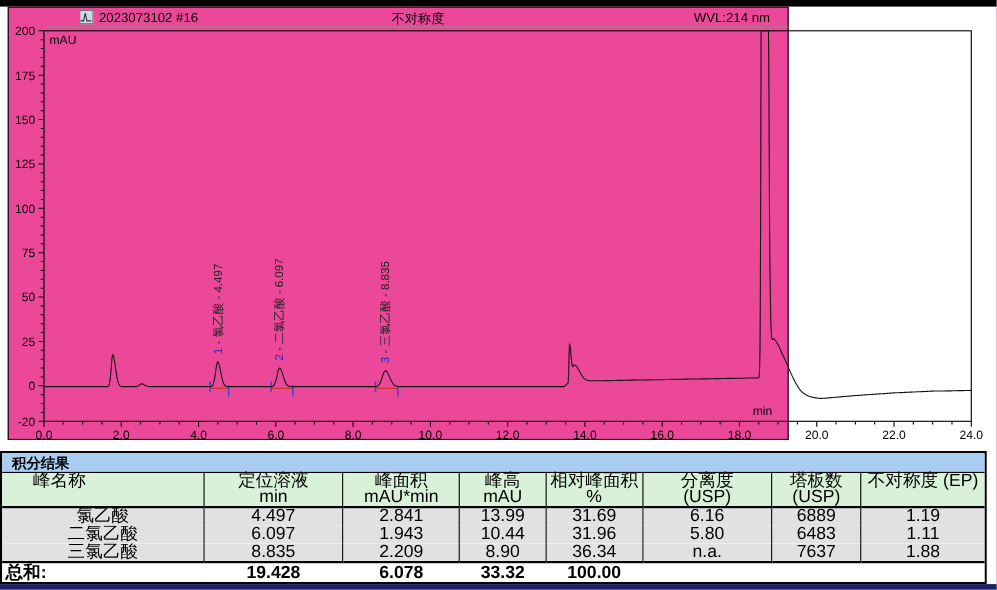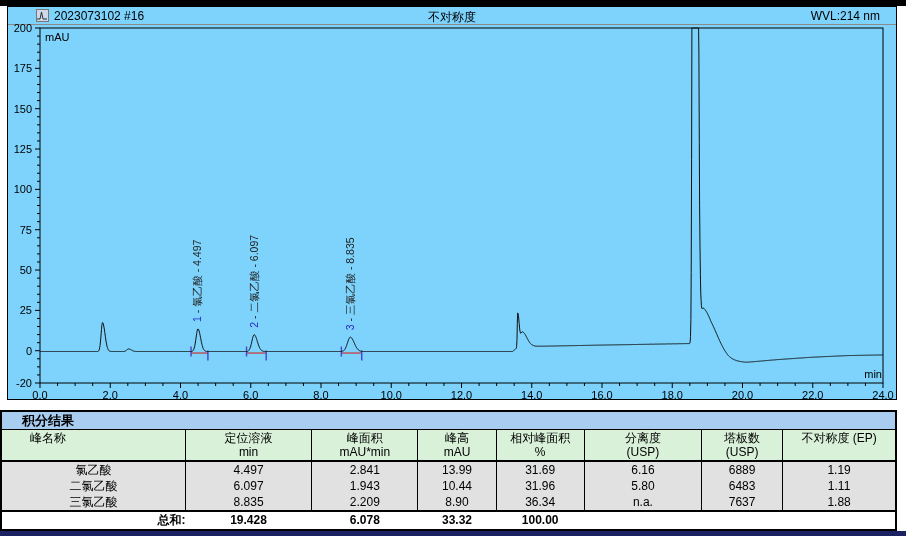--- a/index.html
+++ b/index.html
@@ -2,59 +2,59 @@
 <html><head>
 <meta charset="utf-8">
 <style>
   html,body{margin:0;padding:0;}
   body{
     width:906px;height:536px;position:relative;background:#fff;overflow:hidden;
     font-family:"Liberation Sans","DejaVu Sans",sans-serif;color:#000;
   }
   .top-strip{position:absolute;left:0;top:0;width:906px;height:6px;background:#000;}
   .chart-panel{
-    position:absolute;left:7px;top:6px;width:890px;height:394px;
-    border:1px solid #000;background:#7dd3fc;box-sizing:border-box;
+    position:absolute;left:7px;top:6px;width:710px;height:394px;
+    border:1px solid #000;background:#ec4899;box-sizing:border-box;padding-left:36px;
   }
   .chart-header{position:relative;height:17px;border-bottom:1px solid #8a8a8a;font-size:12px;}
   .chart-icon{position:absolute;left:28px;top:2px;width:13px;height:13px;border:1px solid #777;
     background:#cfd8e4;box-sizing:border-box;display:inline-block;}
   .chart-icon svg{display:block;}
   .file-label{position:absolute;left:46px;top:2px;white-space:nowrap;}
   .chart-title{position:absolute;left:0;right:0;top:2px;text-align:center;}
   .wvl-label{position:absolute;right:16px;top:2px;white-space:nowrap;margin-left:36px;}
   .mau-label{position:absolute;left:37px;top:24px;font-size:11px;}
   .min-label{position:absolute;right:14px;top:361px;font-size:11px;}
   #chart-svg{position:absolute;left:0;top:17px;}
   .results{
     position:absolute;left:0;top:410px;width:897px;background:#fff;
     border:2px solid #000;box-sizing:border-box;
   }
   .results-title{
     height:17px;line-height:17px;background:#a8cdf0;border-bottom:1px solid #000;
-    font-size:13px;font-weight:bold;padding-left:20px;
-  }
-  table.results-table{border-collapse:collapse;table-layout:fixed;width:100%;font-size:12px;border-radius:32px;}
+    font-size:13px;font-weight:bold;padding-left:9px;
+  }
+  table.results-table{border-collapse:collapse;table-layout:fixed;width:100%;font-size:16px;border-radius:32px;}
   table.results-table th{
     background:#d9f1d9;font-weight:normal;border-right:1px solid #000;border-bottom:2px solid #000;
     padding:1px 0;text-align:center;vertical-align:top;
   }
   table.results-table th .l,table.results-table th .u{line-height:14px;height:14px;}
   table.results-table th:first-child{text-align:left;padding-left:28px;}
   table.results-table th:last-child{border-right:none;margin-top:40px;}
   table.results-table td{
     background:#e1e1e1;border-right:1px solid #000;text-align:center;
     height:16px;line-height:16px;padding:0;overflow:hidden;
   }
   table.results-table td:last-child{border-right:none;}
   table.results-table tr.sum td{
     background:#fff;border-right:none;border-top:2px solid #000;
     font-weight:bold;height:17px;line-height:17px;
   }
-  table.results-table tr.sum td:first-child{text-align:right;padding-left:3px;margin-top:44px;}
+  table.results-table tr.sum td:first-child{text-align:left;padding-left:3px;margin-top:44px;}
   .bottom-bar{position:absolute;left:0;top:531px;width:906px;height:5px;background:#1a2262;}
 </style>
 </head>
 <body>
 
 <div class="top-strip"></div>
 
 <div class="chart-panel">
   <div class="chart-header">
     <span class="chart-icon">

